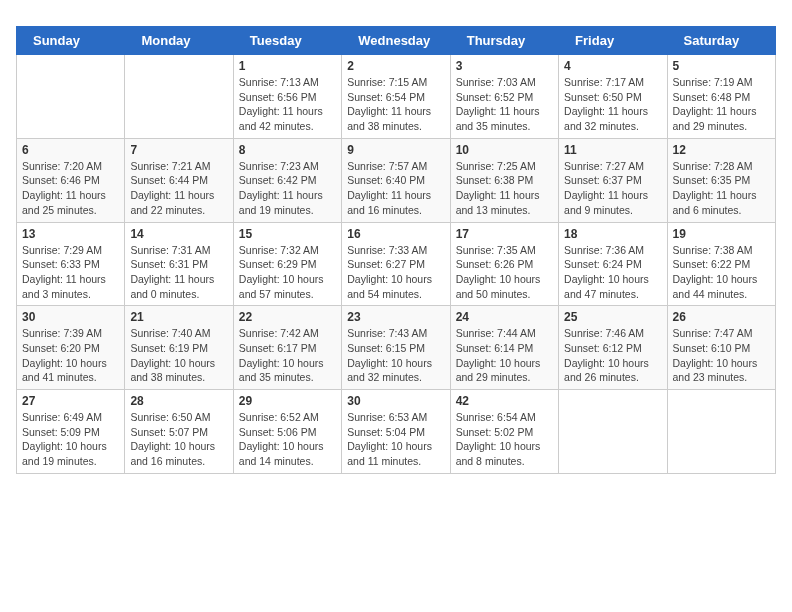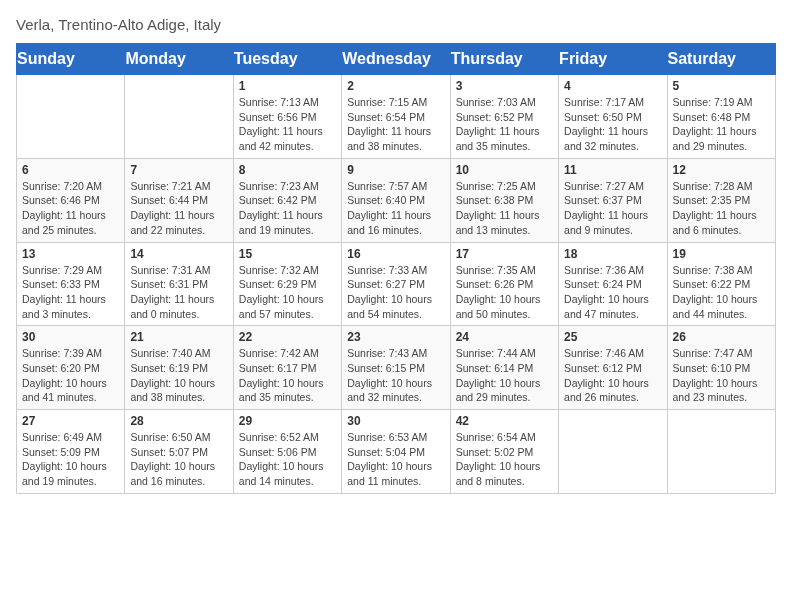--- a/index.html
+++ b/index.html
@@ -45,23 +45,23 @@
       color: #555;
     }
     .calendar {
       width: 100%;
       border-collapse: collapse;
       font-size: 11px;
     }
     .calendar th {
       background-color: #2a6bc4;
       color: #fff;
-      padding: 6px 0;
+      padding: 6px 16px;
       text-align: left;
-      font-size: 16px;
+      font-size: 13px;
       font-weight: bold;
       border: 1px solid #2a6bc4;
       margin-left: 46px;
     }
     .calendar td {
       border: 1px solid #ccc;
       padding: 4px 5px;
       vertical-align: top;
       width: calc(100% / 7);
       min-height: 80px;
@@ -87,21 +87,20 @@
     }
     .last-row td {
       min-height: 70px;
     }
   </style>
 </head>
 <body>
 
 <div class="header">
   <div class="title-area">
-    <div class="subtitle">Verla, Trentino-Alto Adige, Italy</div>
   </div>
 </div>
 
 <table class="calendar">
   <thead>
     <tr>
     <th>Sunday</th>
         <th>Monday</th>
         <th>Tuesday</th>
         <th>Wednesday</th>
@@ -178,21 +177,21 @@
         </td>
         <td>
           <span class="day-number">11</span>
           <div class="day-info">Sunrise: 7:27 AM
 Sunset: 6:37 PM
 Daylight: 11 hours and 9 minutes.</div>
         </td>
         <td>
           <span class="day-number">12</span>
           <div class="day-info">Sunrise: 7:28 AM
-Sunset: 2:35 PM
+Sunset: 6:35 PM
 Daylight: 11 hours and 6 minutes.</div>
         </td>
       </tr>
       <tr>
         <td>
           <span class="day-number">13</span>
           <div class="day-info">Sunrise: 7:29 AM
 Sunset: 6:33 PM
 Daylight: 11 hours and 3 minutes.</div>
         </td>

